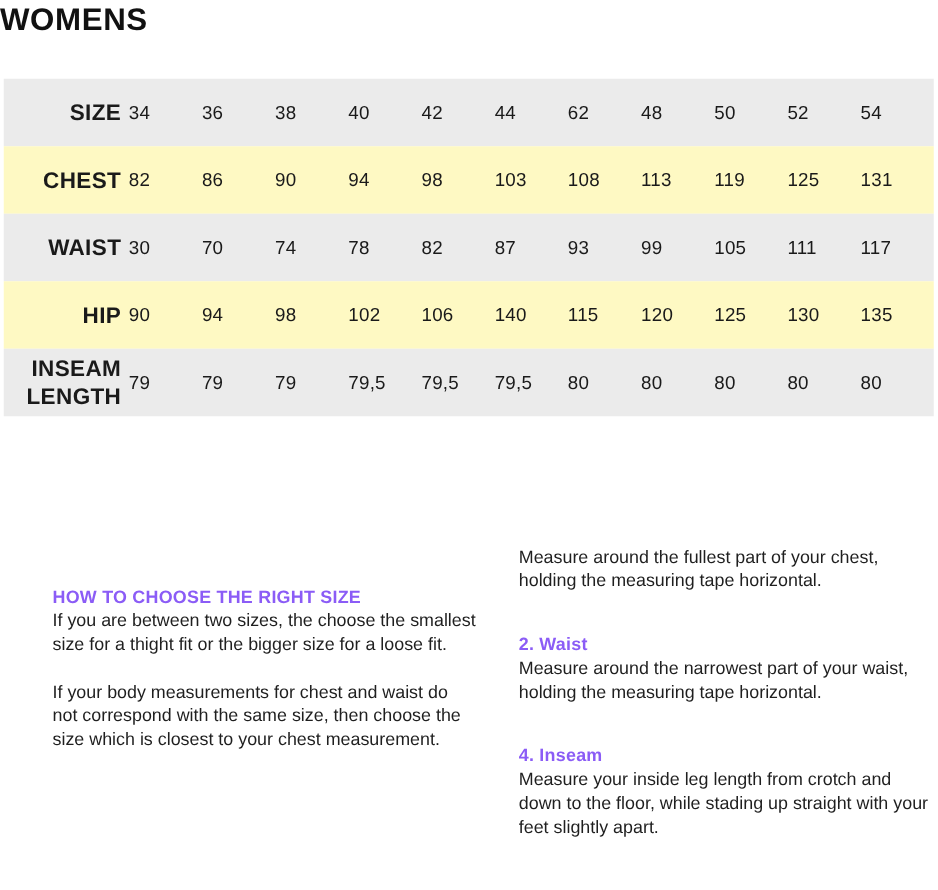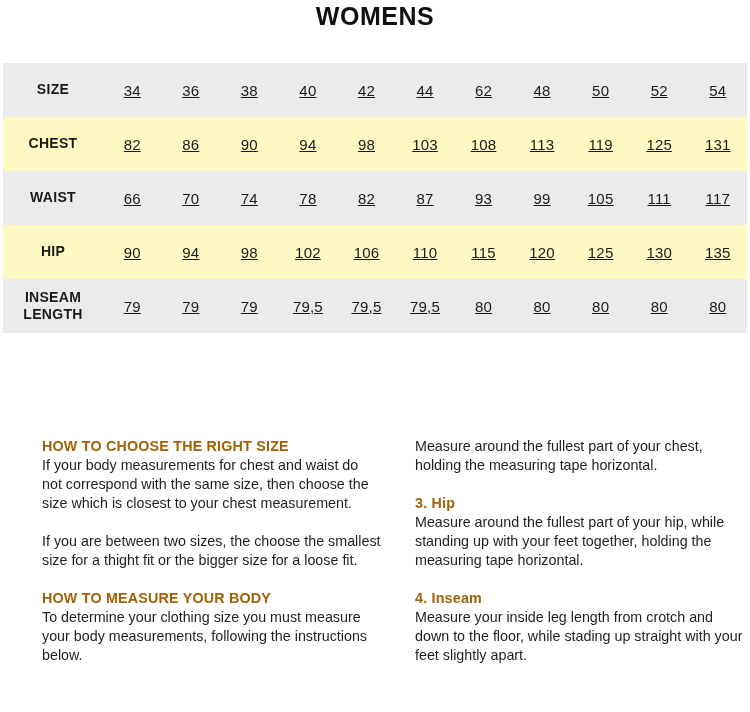--- a/index.html
+++ b/index.html
@@ -9,70 +9,69 @@
     font-family: "Liberation Sans", "DejaVu Sans", sans-serif;
     color: #1a1a1a;
     overflow: hidden;
     position: relative;
   }
   .page { position: relative; width: 750px; height: 712px; }
 
   .title {
     position: absolute;
     top: 2px; left: 0; width: 100%;
-    text-align: center;
+    text-align: left;
     font-size: 25px;
     font-weight: 700;
     letter-spacing: 0.5px;
     color: #111111;
   }
 
   .size-table {
     position: absolute;
     top: 63px; left: 3px; right: 3px;
   }
   .trow {
     display: flex;
     align-items: center;
     height: 54px;
     background: #fef9c3;
   }
   .trow.stripe { background: #ebebeb; }
   .tlabel {
     width: 100px;
     flex: 0 0 100px;
-    text-align: center;
+    text-align: right;
     font-weight: 700;
-    font-size: 14px;
+    font-size: 18px;
     letter-spacing: 0.3px;
     line-height: 1.25;
     padding: 0 6px;
   }
   .tcell {
     flex: 1 1 0;
-    text-align: center;
     font-size: 15px;
     font-weight: 400;
     letter-spacing: 0.2px;
-    text-decoration: underline;
   }
 
   .guide-col {
     position: absolute;
     font-size: 14.3px;
     line-height: 19px;
     color: #1f1f1f;
   }
   .guide-left  { top: 437px; left: 42px;  width: 340px; }
   .guide-right { top: 437px; left: 415px; width: 330px; }
   .guide-section { margin-bottom: 19px; }
   .guide-heading {
     font-weight: 700;
     letter-spacing: 0.2px;
-    color: #a16207;
+    color: #8b5cf6;
+    margin-top: 32px;
   }
   .guide-para { margin-bottom: 19px; }
   .guide-para:last-child { margin-bottom: 0; }
 </style>
 </head>
 <body>
 
 <div class="page">
 
   <div class="title">WOMENS</div>
@@ -101,40 +100,40 @@
         <div class="tcell">98</div>
         <div class="tcell">103</div>
         <div class="tcell">108</div>
         <div class="tcell">113</div>
         <div class="tcell">119</div>
         <div class="tcell">125</div>
         <div class="tcell">131</div>
       </div>
       <div class="trow stripe">
         <div class="tlabel">WAIST</div>
-        <div class="tcell">66</div>
+        <div class="tcell">30</div>
         <div class="tcell">70</div>
         <div class="tcell">74</div>
         <div class="tcell">78</div>
         <div class="tcell">82</div>
         <div class="tcell">87</div>
         <div class="tcell">93</div>
         <div class="tcell">99</div>
         <div class="tcell">105</div>
         <div class="tcell">111</div>
         <div class="tcell">117</div>
       </div>
       <div class="trow">
         <div class="tlabel">HIP</div>
         <div class="tcell">90</div>
         <div class="tcell">94</div>
         <div class="tcell">98</div>
         <div class="tcell">102</div>
         <div class="tcell">106</div>
-        <div class="tcell">110</div>
+        <div class="tcell">140</div>
         <div class="tcell">115</div>
         <div class="tcell">120</div>
         <div class="tcell">125</div>
         <div class="tcell">130</div>
         <div class="tcell">135</div>
       </div>
       <div class="trow stripe">
         <div class="tlabel">INSEAM LENGTH</div>
         <div class="tcell">79</div>
         <div class="tcell">79</div>
@@ -146,36 +145,32 @@
         <div class="tcell">80</div>
         <div class="tcell">80</div>
         <div class="tcell">80</div>
         <div class="tcell">80</div>
       </div>
     </div>
 
   <div class="guide-col guide-left">
       <div class="guide-section">
         <div class="guide-heading">HOW TO CHOOSE THE RIGHT SIZE</div>
+        <div class="guide-para">If you are between two sizes, the choose the smallest size for a thight fit or the bigger size for a loose fit.</div>
         <div class="guide-para">If your body measurements for chest and waist do not correspond with the same size, then choose the size which is closest to your chest measurement.</div>
-        <div class="guide-para">If you are between two sizes, the choose the smallest size for a thight fit or the bigger size for a loose fit.</div>
-      </div>
-      <div class="guide-section">
-        <div class="guide-heading">HOW TO MEASURE YOUR BODY</div>
-        <div class="guide-para">To determine your clothing size you must measure your body measurements, following the instructions below.</div>
       </div>
     </div>
 
   <div class="guide-col guide-right">
       <div class="guide-section">
         <div class="guide-para">Measure around the fullest part of your chest, holding the measuring tape horizontal.</div>
       </div>
       <div class="guide-section">
-        <div class="guide-heading">3. Hip</div>
-        <div class="guide-para">Measure around the fullest part of your hip, while standing up with your feet together, holding the measuring tape horizontal.</div>
+        <div class="guide-heading">2. Waist</div>
+        <div class="guide-para">Measure around the narrowest part of your waist, holding the measuring tape horizontal.</div>
       </div>
       <div class="guide-section">
         <div class="guide-heading">4. Inseam</div>
         <div class="guide-para">Measure your inside leg length from crotch and down to the floor, while stading up straight with your feet slightly apart.</div>
       </div>
     </div>
 
 </div>
 
 </body></html>

